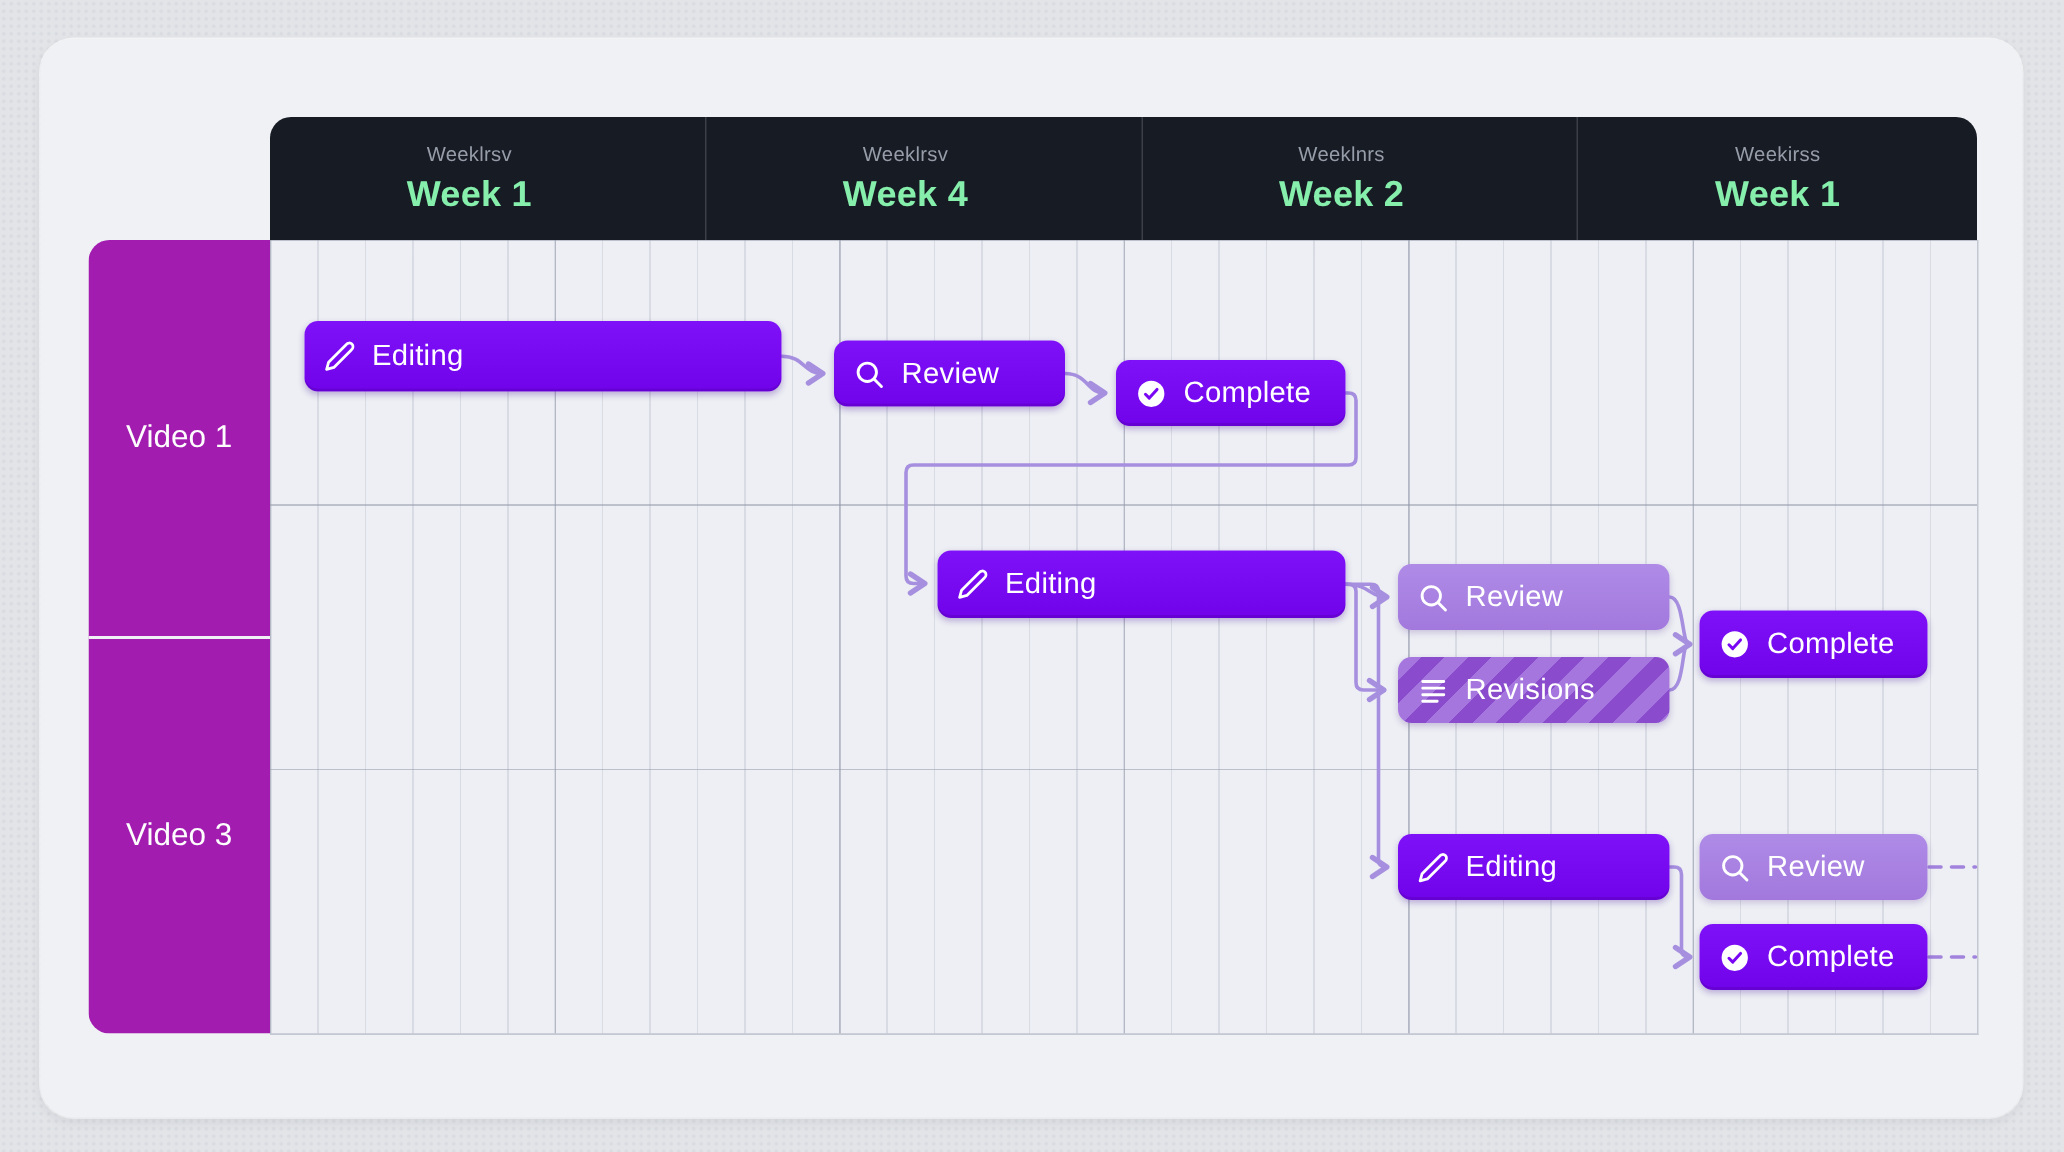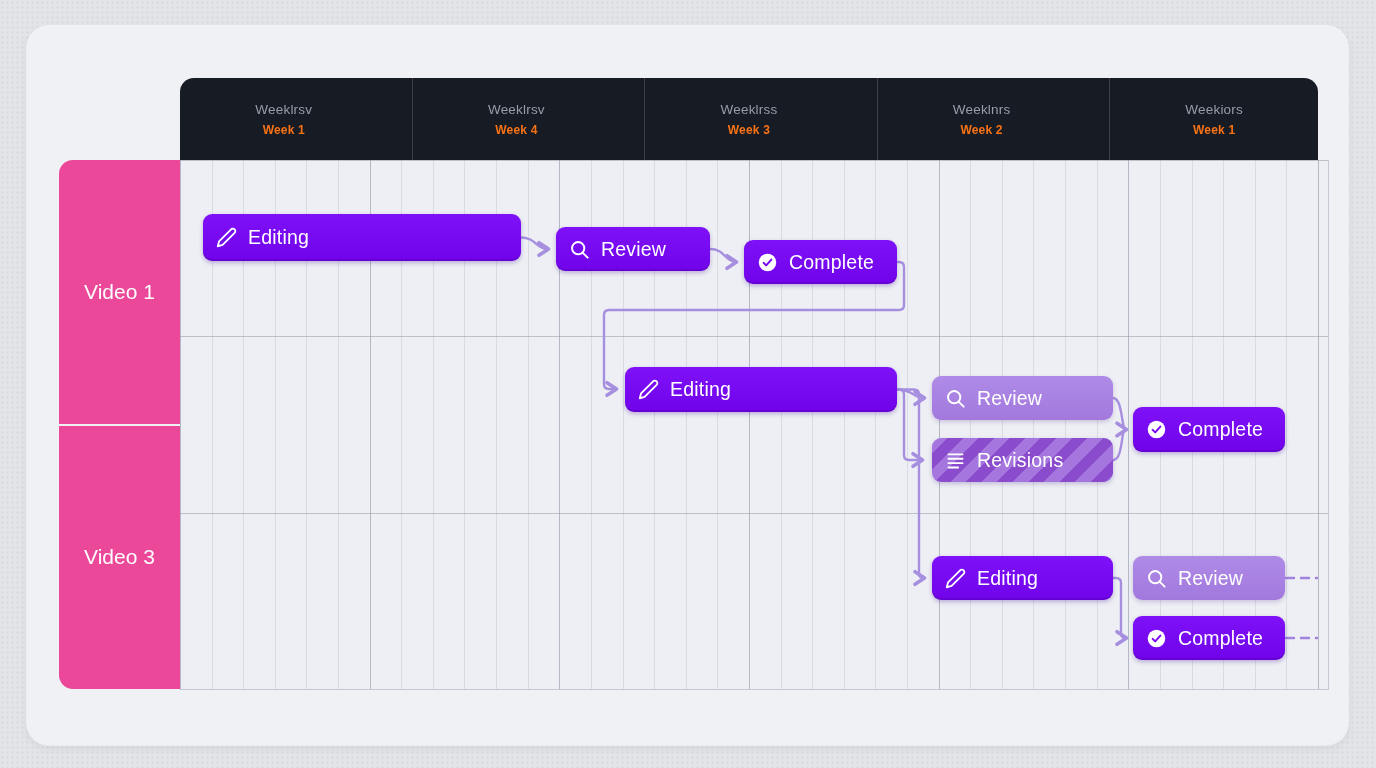--- a/index.html
+++ b/index.html
@@ -3,30 +3,30 @@
 <meta charset="utf-8">
 <style>
   html,body{margin:0;padding:0;}
   .stage{position:relative;width:1376px;height:768px;background:#e2e4e8;font-family:"Liberation Sans",sans-serif;overflow:hidden;}
   .stage::before{content:"";position:absolute;inset:0;background-image:radial-gradient(rgba(170,174,184,.35) 1px,transparent 1.3px);background-size:5px 5px;opacity:.45;pointer-events:none;}
   .card{position:absolute;left:27px;top:26px;width:1321px;height:719px;background:#eff1f5;border-radius:22px;box-shadow:0 3px 8px rgba(25,28,40,.07),0 0 0 1px rgba(255,255,255,.65);}
   .week-header{position:absolute;left:180px;top:78px;width:1138px;height:82px;display:flex;background:#171b24;border-radius:14px 14px 0 0;overflow:hidden;gap:24px;}
   .week-cell{flex:1;display:flex;flex-direction:column;align-items:center;justify-content:center;gap:6px;border-left:1px solid rgba(255,255,255,.16);}
   .week-cell:first-child{border-left:none;}
   .week-sub{font-size:13.5px;color:#969da9;letter-spacing:.2px;}
-  .week-title{font-size:12px;color:#f97316;font-weight:700;letter-spacing:.2px;}
+  .week-title{font-size:24px;color:#86efac;font-weight:700;letter-spacing:.2px;}
   .row-labels{position:absolute;left:59px;top:160px;width:121px;height:529px;display:flex;flex-direction:column;border-radius:14px 0 0 14px;overflow:hidden;}
-  .row-label{flex:1;background:#ec4899;display:flex;align-items:center;justify-content:center;color:#fdfdfe;font-size:21px;font-weight:500;border-top:2px solid #eff1f5;}
+  .row-label{flex:1;background:#a21caf;display:flex;align-items:center;justify-content:center;color:#fdfdfe;font-size:21px;font-weight:500;border-top:2px solid #eff1f5;}
   .row-label:first-child{border-top:none;}
   .grid{position:absolute;left:180px;top:160px;width:1138px;height:529px;background-color:#edeff4;
     background-image:
       repeating-linear-gradient(to bottom, rgba(148,154,170,.55) 0 1px, transparent 1px 176.333px),
       repeating-linear-gradient(to right, rgba(150,156,172,.55) 0 1px, transparent 1px 189.667px),
       repeating-linear-gradient(to right, rgba(172,178,192,.32) 0 1px, transparent 1px 31.611px);
-    border-right:1.5px solid #c4c8d2;border-bottom:1.5px solid #c4c8d2;padding-left:10px;}
+    border-right:1.5px solid #c4c8d2;border-bottom:1.5px solid #c4c8d2;}
   .connectors{position:absolute;left:0;top:0;width:1138px;height:529px;overflow:visible;}
   .conn{fill:none;stroke:#a78fdf;stroke-width:2.4;stroke-linecap:round;stroke-linejoin:round;}
   .conn.dashed{stroke:#a183dd;stroke-dasharray:8 7;}
   .task{position:absolute;display:flex;align-items:center;gap:11px;padding:0 13px;border-radius:9px;color:#fff;font-size:19.5px;font-weight:500;box-sizing:border-box;letter-spacing:.2px;cursor:pointer;}
   .task.solid{background:linear-gradient(180deg,#7e11f8,#7103eb);box-shadow:0 2px 4px rgba(70,20,150,.30), inset 0 -2px 0 rgba(0,0,0,.10);}
   .task.light{background:linear-gradient(180deg,#af8be7,#a278dd);box-shadow:0 2px 4px rgba(80,40,140,.22);}
   .task.striped{background:repeating-linear-gradient(135deg,#a676df 0 11px,#8a4ccd 11px 22px);box-shadow:0 2px 4px rgba(80,40,140,.25);}
   .ticon{width:21px;height:21px;flex:0 0 auto;display:block;}
   .ticon svg{width:100%;height:100%;display:block;}
 </style>
@@ -38,29 +38,25 @@
   <div class="week-header">
       <div class="week-cell">
         <div class="week-sub">Weeklrsv</div>
         <div class="week-title">Week 1</div>
       </div>
       <div class="week-cell">
         <div class="week-sub">Weeklrsv</div>
         <div class="week-title">Week 4</div>
       </div>
       <div class="week-cell">
-        <div class="week-sub">Weeklrss</div>
-        <div class="week-title">Week 3</div>
-      </div>
-      <div class="week-cell">
         <div class="week-sub">Weeklnrs</div>
         <div class="week-title">Week 2</div>
       </div>
       <div class="week-cell">
-        <div class="week-sub">Weekiors</div>
+        <div class="week-sub">Weekirss</div>
         <div class="week-title">Week 1</div>
       </div>
     </div>
   <div class="row-labels">
       <div class="row-label">Video 1</div>
       <div class="row-label">Video 3</div>
     </div>
   <div class="grid">
     <svg class="connectors" xmlns="http://www.w3.org/2000/svg" width="1138" height="529" viewBox="0 0 1138 529">
       <defs>

